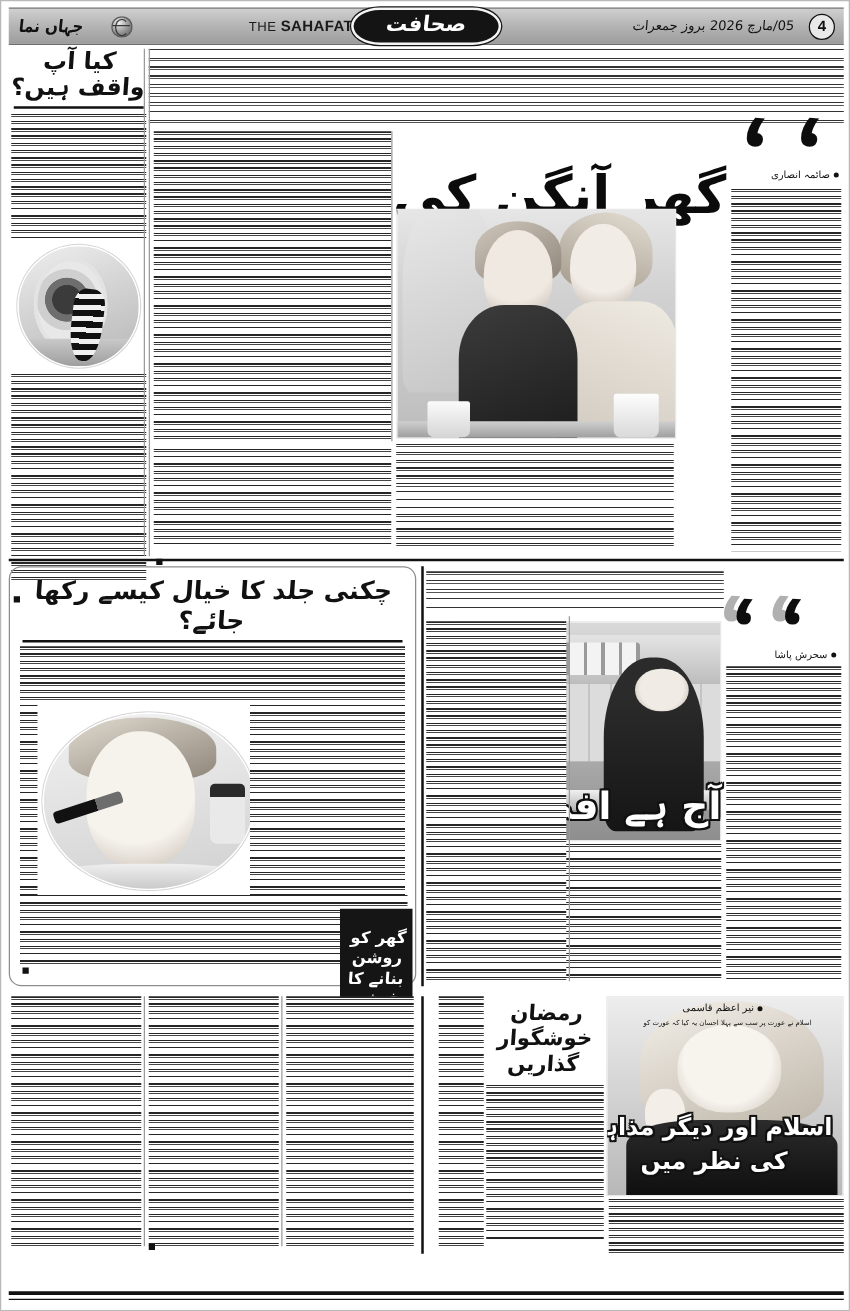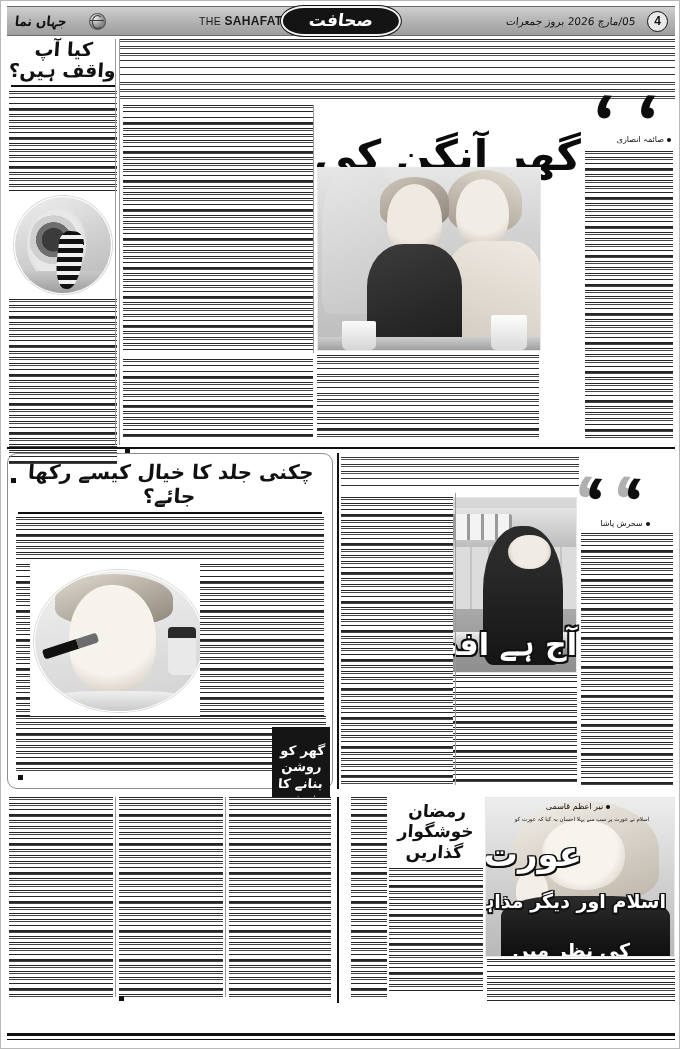--- a/index.html
+++ b/index.html
@@ -400,21 +400,21 @@
   </div>
 
   <div class="footrule" style="top:446px;height:2px;"></div>
 
   <div class="sec2">
 
     <div style="position:absolute;right:0;top:0;width:334px;height:336px;">
       <div class="lines sparse urdu" style="position:absolute;right:96px;left:0;top:4px;height:30px;"></div>
       <div class="quote-mark quote-shadow" style="right:32px;top:0;font-size:66px;">،،</div>
       <div class="quote-mark" style="position:absolute;right:22px;top:2px;font-size:66px;">،،</div>
-      <div class="byline" style="position:absolute;right:6px;top:66px;width:88px;">
+      <div class="byline" style="position:absolute;right:6px;top:66px;width:88px;text-align:right;">
         <i class="dot"></i><span>سحرش پاشا</span>
       </div>
       <div class="lines tight" style="position:absolute;right:2px;top:80px;width:92px;height:252px;"></div>
 
       <div class="photoframe ph-kitchen" style="position:absolute;right:98px;top:44px;width:212px;height:174px;">
         <div class="shelf"></div>
         <div class="trays"></div>
         <div class="tilewall"></div>
         <div class="counter"></div>
         <div class="woman"></div>
@@ -460,23 +460,22 @@
         <div class="hface"></div>
         <div class="hand"></div>
         <div class="hbody"></div>
 
         <div class="byline" style="position:absolute;right:48px;top:4px;width:96px;color:#111;">
           <i class="dot"></i><span>نیر اعظم قاسمی</span>
         </div>
         <div class="urdu" style="position:absolute;right:6px;top:18px;width:172px;font-size:5.5px;
                     font-family:'DejaVu Sans',sans-serif;color:#111;text-align:center;line-height:1.3;">اسلام نے عورت پر سب سے پہلا احسان یہ کیا کہ عورت کو</div>
 
-        <div class="aurat-hl" style="position:absolute;right:92px;top:36px;font-size:34px;">عورت</div>
         <div class="aurat-hl" style="position:absolute;right:8px;top:92px;font-size:19px;">اسلام اور دیگر مذاہب</div>
-        <div class="aurat-hl" style="position:absolute;right:44px;top:120px;font-size:19px;margin-top:21px;">کی نظر میں</div>
+        <div class="aurat-hl" style="position:absolute;right:44px;top:120px;font-size:19px;">کی نظر میں</div>
       </div>
       <div class="lines tight" style="position:absolute;right:0;top:162px;width:188px;height:44px;"></div>
     </div>
 
     <div style="position:absolute;right:192px;top:0;width:94px;height:206px;">
       <div class="ramzan-hl" style="padding-top:4px;">رمضان خوشگوار گذاریں</div>
       <div class="lines tight" style="margin-top:6px;height:124px;"></div>
     </div>
     <div class="lines tight" style="position:absolute;right:288px;top:0;width:36px;height:200px;"></div>
     <div class="vrule" style="left:330px;top:0;height:206px;background:#111;width:2px;"></div>

